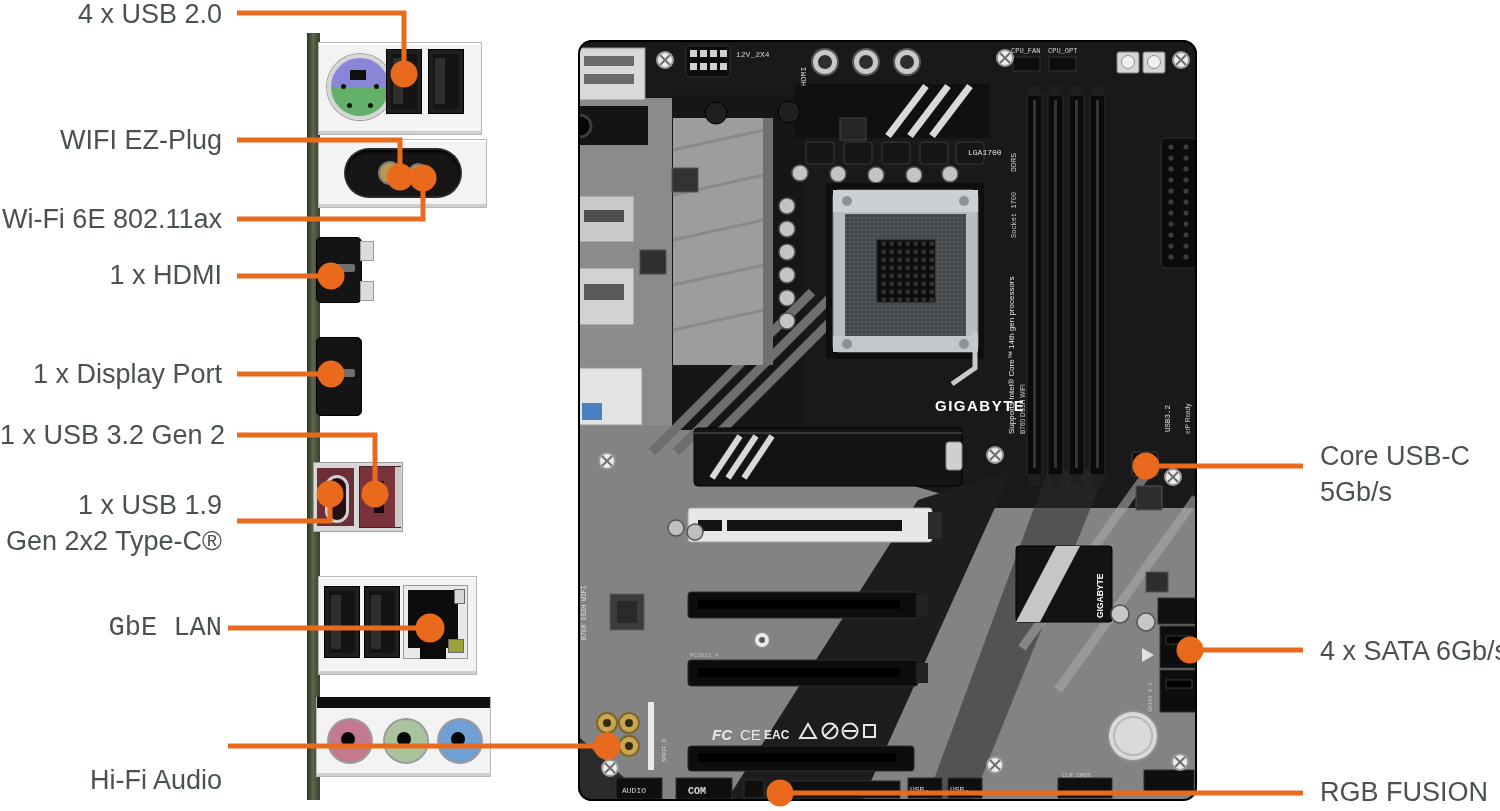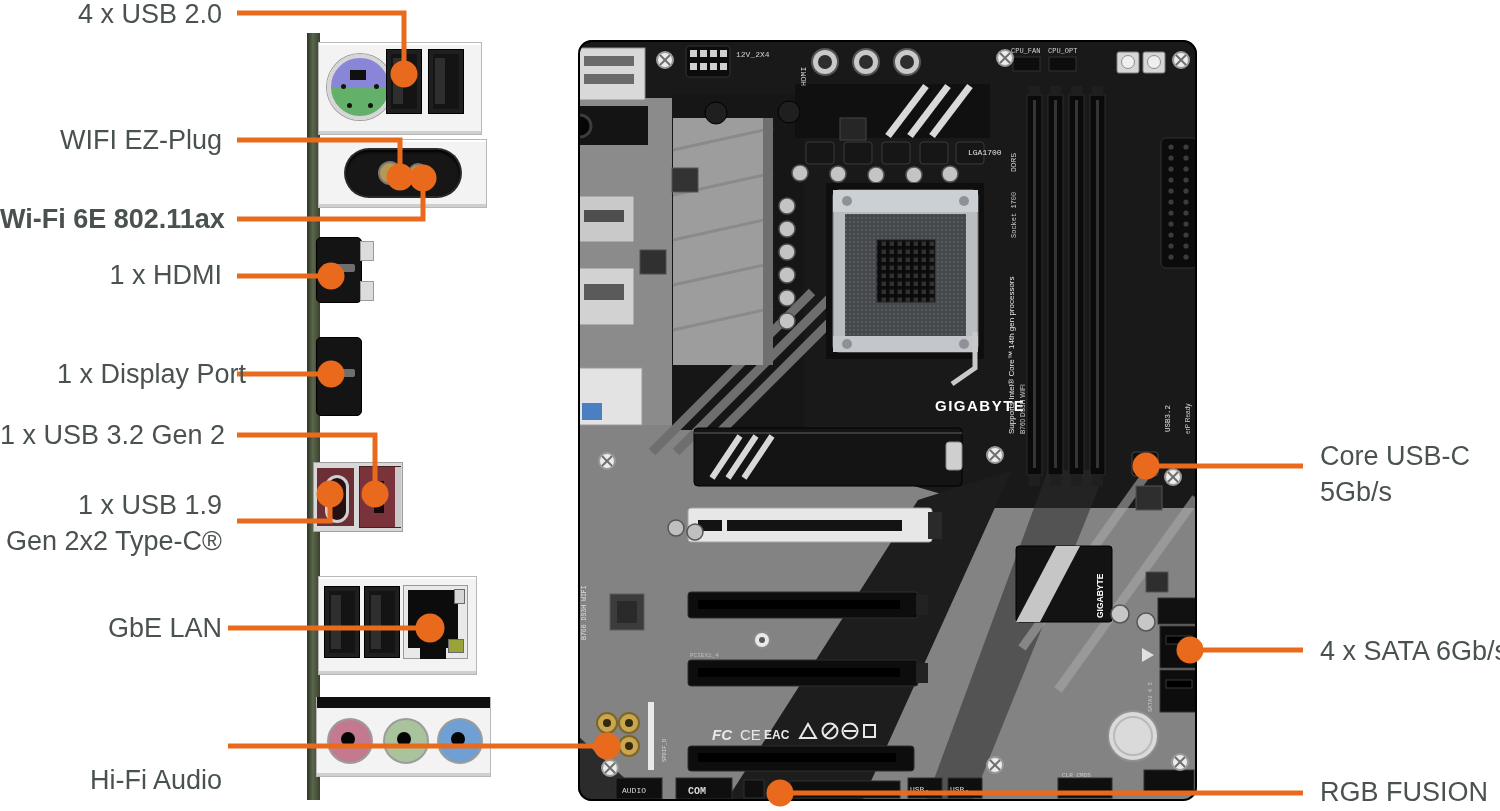--- a/index.html
+++ b/index.html
@@ -9,26 +9,26 @@
   }
   html,body{margin:0;padding:0;background:#fff;}
   .canvas{position:relative;width:1500px;height:811px;background:#ffffff;overflow:hidden;
           font-family:"Liberation Sans", sans-serif;}
   
   .lbl{position:absolute;color:var(--label-text);font-size:27px;line-height:34px;white-space:nowrap;z-index:40;}
   .lbl.right-al{width:222px;left:0;text-align:right;}
   .lbl.left-al{left:1320px;text-align:left;}
   .c-usb2   {top:-3px;}
   .c-wifi   {top:123px;}
-  .c-wifi6e {top:202px;font-weight:bold;}
+  .c-wifi6e {top:202px;}
   .c-hdmi   {top:258px;}
-  .c-dp     {top:357px;margin-left:24px;}
+  .c-dp     {top:357px;}
   .c-usb32g2{top:418px;}
   .c-typec  {top:487px;line-height:36px;}
-  .c-lan    {top:611px;}
+  .c-lan    {top:611px;font-family:Liberation Mono, monospace;}
   .c-hifi   {top:729px;margin-top:34px;}
   .c-usbc   {top:438px;line-height:36px;}
   .c-sata   {top:634px;}
   .c-rgb    {top:775px;}
   
   .lines{position:absolute;left:0;top:0;z-index:30;}
   .lines polyline{fill:none;stroke:var(--accent);stroke-width:5;}
   .lines circle{fill:var(--accent);}
   
   .io{position:absolute;z-index:20;}

